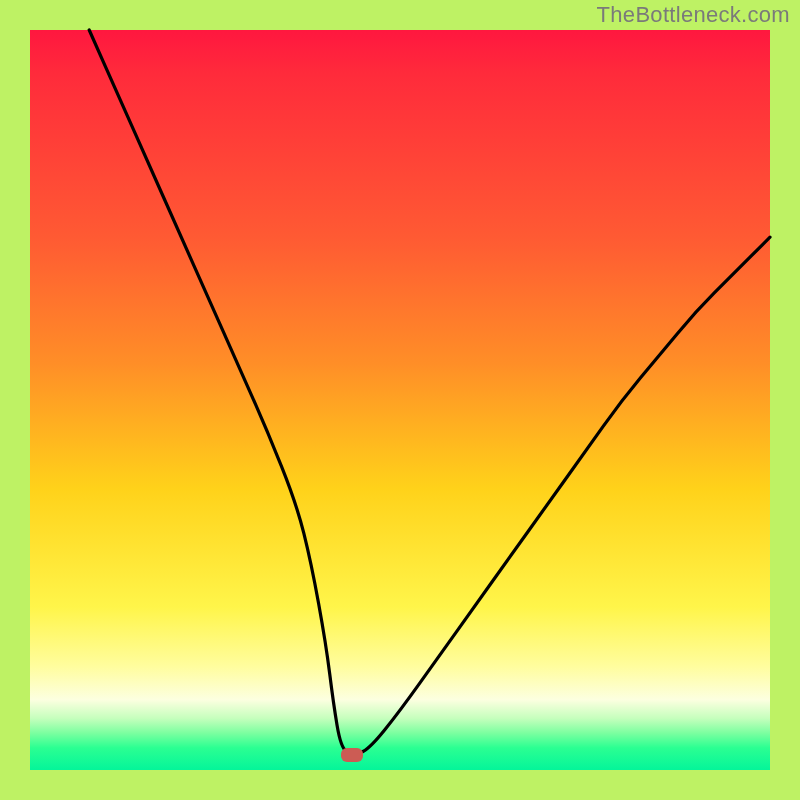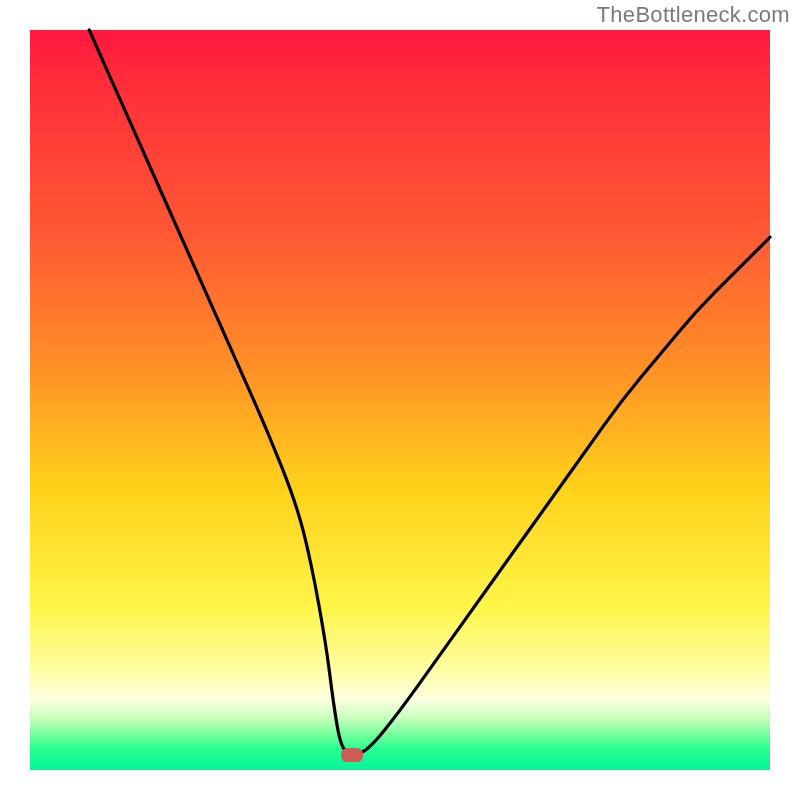--- a/index.html
+++ b/index.html
@@ -10,21 +10,21 @@
     background: #000;
     overflow: hidden;
     font-family: Arial, Helvetica, sans-serif;
   }
   .frame {
     position: absolute;
     left: 0;
     top: 0;
     width: 800px;
     height: 800px;
-    background: #ffffff;
+    background: #bef264;
   }
   .plot-area {
     position: absolute;
     left: 30px;
     top: 30px;
     width: 740px;
     height: 740px;
     
     background: linear-gradient(
       to bottom,

